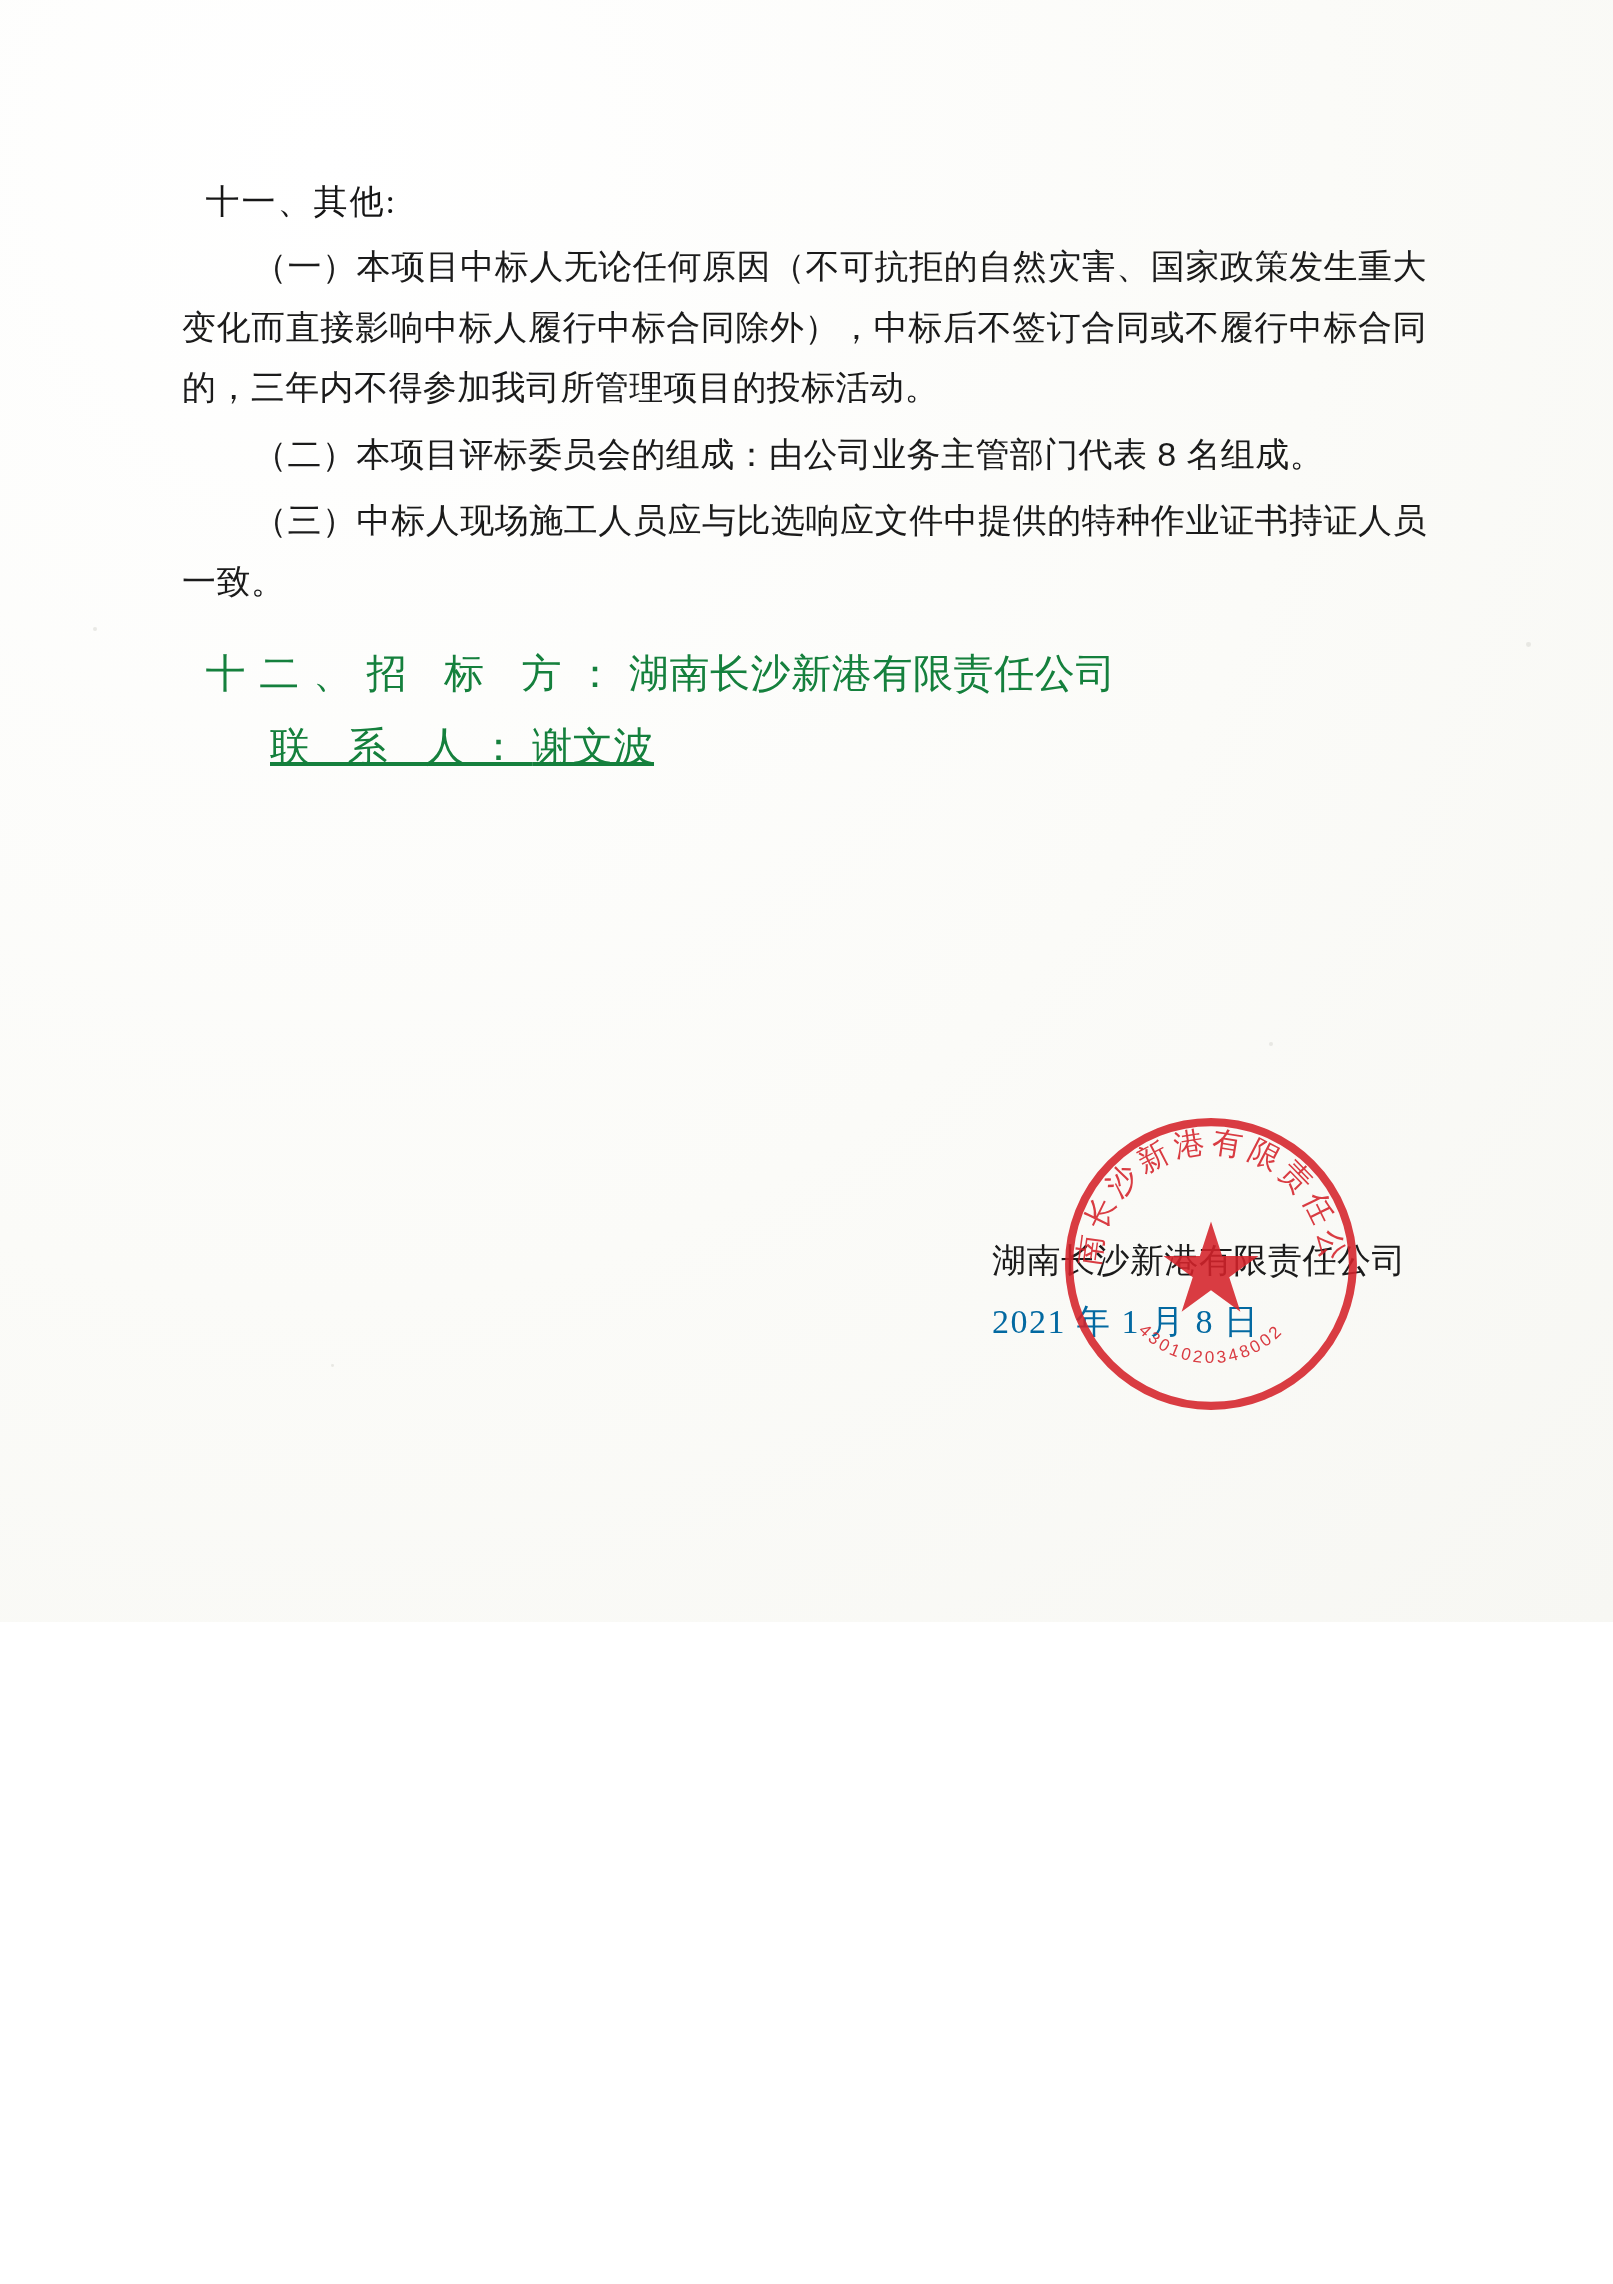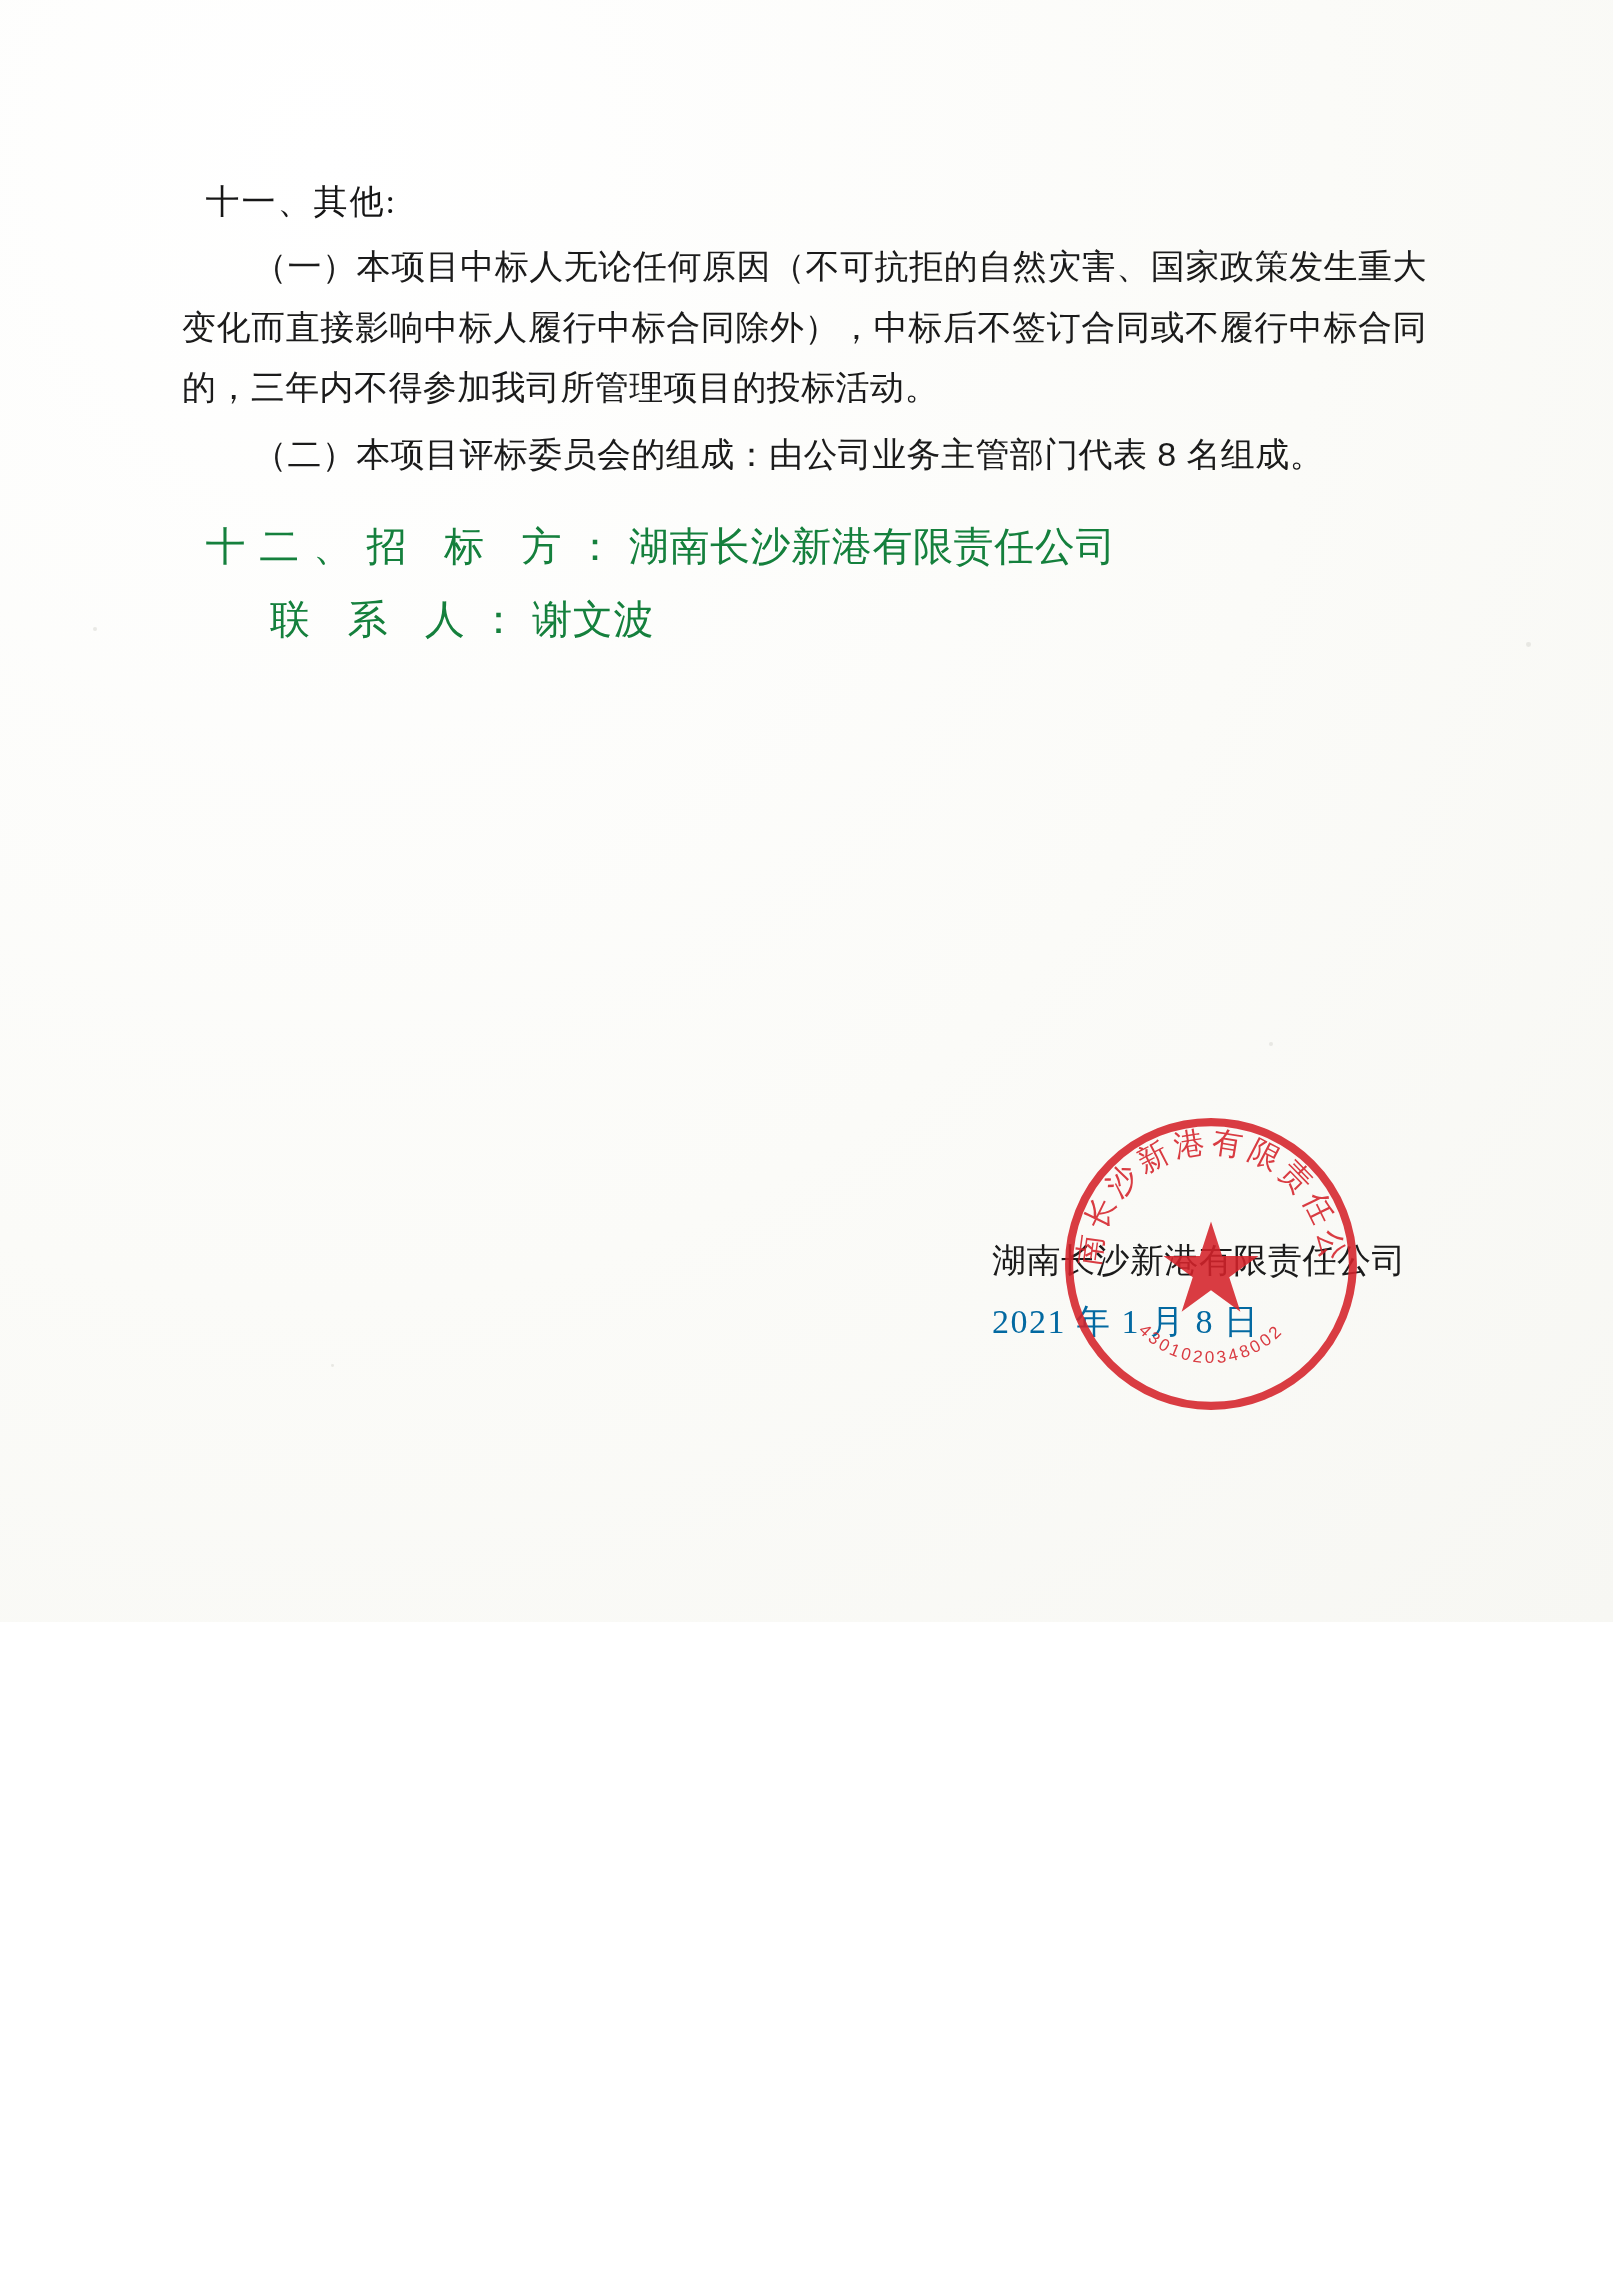--- a/index.html
+++ b/index.html
@@ -59,20 +59,21 @@
     line-height: 1.84;
     color: #15803d;
     letter-spacing: 0.6px;
     margin: 0;
   }
   .contact-line.first {
     text-indent: 23.5px;
   }
   .contact-line.sub {
     text-indent: 88px;
+    text-decoration: underline;
   }
   .sp-wide {
     letter-spacing: 13.7px;
   }
   .signature {
     position: absolute;
     left: 992px;
     top: 1230px;
     width: 510px;
     text-align: left;
@@ -136,20 +137,21 @@
   <div class="speck" style="left:331px;  top:1364px; width:2.9px; height:2.9px;"></div>
 
   <div class="content">
 
     <p class="heading">十一、其他:</p>
 
     <p class="para indent2">（一）本项目中标人无论任何原因（不可抗拒的自然灾害、国家政策发生重大变化而直接影响中标人履行中标合同除外），中标后不签订合同或不履行中标合同的，三年内不得参加我司所管理项目的投标活动。</p>
 
     <p class="para indent2">（二）本项目评标委员会的组成：由公司业务主管部门代表 8 名组成。</p>
 
+    <p class="para indent2">（三）中标人现场施工人员应与比选响应文件中提供的特种作业证书持证人员一致。</p>
 
     <div class="contact-block">
       <p class="contact-line first">
         <span class="sp-wide">十二、招  标  方：</span><span>湖南长沙新港有限责任公司</span>
       </p>
       <p class="contact-line sub">
         <span class="sp-wide">联  系  人：</span><span>谢文波</span>
       </p>
     </div>
   </div>

